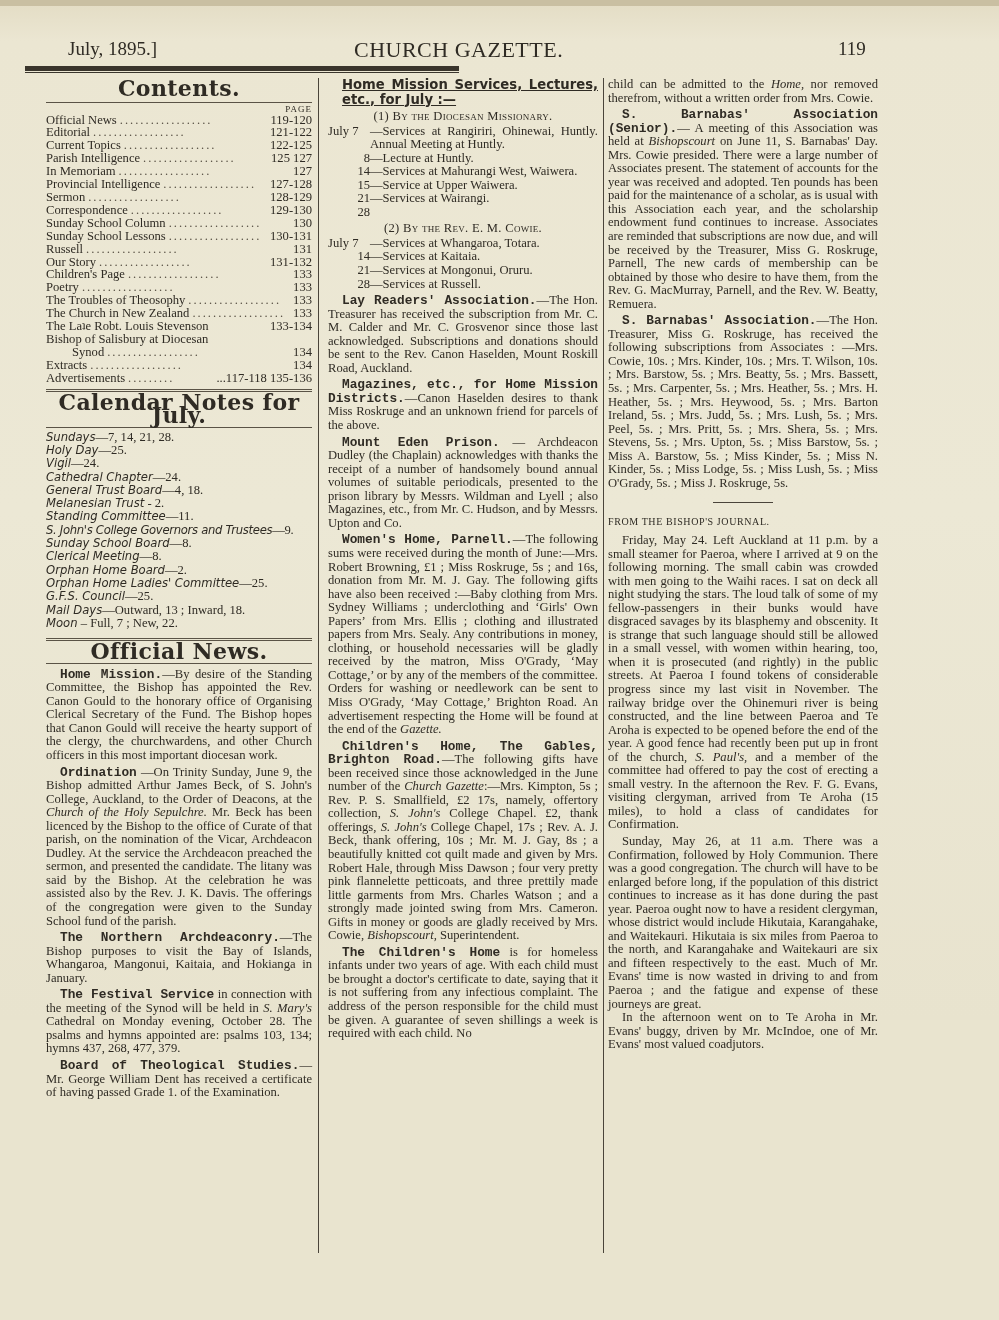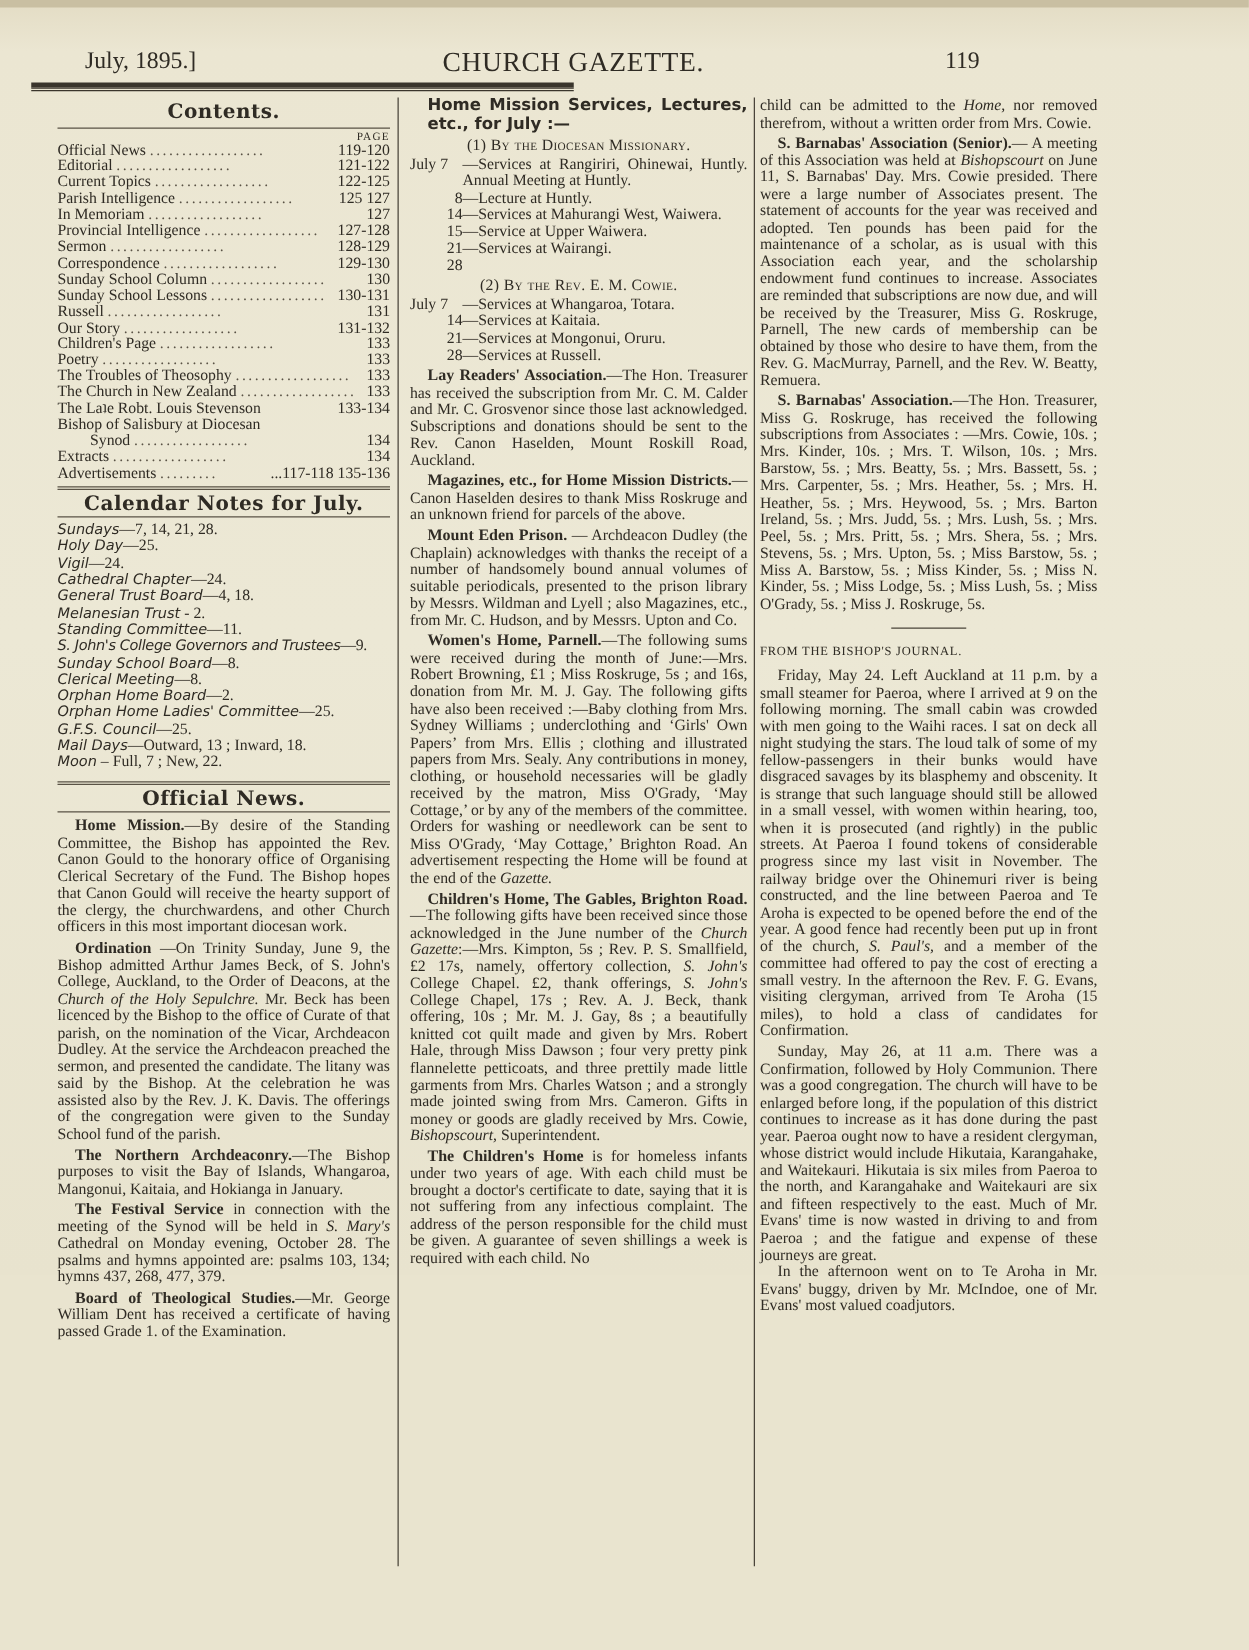--- a/index.html
+++ b/index.html
@@ -19,53 +19,53 @@
   .col {
     position: absolute; top: 78px; font-size: 12.6px; line-height: 13.55px;
     text-align: justify; hyphens: manual;
   }
   .col1 { left: 46px; width: 266px; }
   .col2 { left: 328px; width: 270px; }
   .col3 { left: 608px; width: 270px; }
   .vrule { position: absolute; top: 78px; width: 1px; background: #4a443a; }
   .blk-title {
     font-family: "DejaVu Serif", serif; font-weight: bold; text-align: center;
-    font-size: 16px; letter-spacing: 0.4px; margin: 6px 0 6px;
+    font-size: 22px; letter-spacing: 0.4px; margin: 6px 0 6px;
   }
   .hr { border-top: 1px solid #5a5346; margin: 2px 0; }
   .hr2 { border-top: 1px solid #5a5346; border-bottom: 1px solid #5a5346; height: 3px; margin: 4px 0; }
   .toc-head { text-align: right; font-size: 9px; letter-spacing: 1px; line-height: 9px; margin-top: 2px; }
   .toc-row { display: flex; justify-content: space-between; white-space: nowrap; line-height: 12.9px; font-size: 12.6px; }
   .toc-row .t { flex: 0 0 auto; }
   .toc-row .d { flex: 1 1 auto; overflow: hidden; color: #5a5346; padding: 0 3px; letter-spacing: 2px; }
   .toc-row .p { flex: 0 0 auto; }
   .toc-row.indent .t { padding-left: 26px; }
   .cal { font-family: "DejaVu Sans", sans-serif; font-style: italic; font-size: 11.6px; line-height: 13.3px; }
   .cal .v { font-family: "Liberation Serif", serif; font-style: normal; font-size: 12.6px; }
   .para { text-indent: 14px; margin-bottom: 3px; }
-  .para .hd { font-family: Liberation Serif, serif; font-weight: bold; font-size: 12.8px; }
+  .para .hd { font-family: Liberation Mono, monospace; font-weight: bold; font-size: 12.8px; }
   .para i { font-style: italic; }
   .sub-sc { text-align: center; font-variant: small-caps; margin: 3px 0 1px; letter-spacing: 0.3px; }
   .svc { display: flex; }
   .svc .dt { flex: 0 0 56px; text-align: right; white-space: nowrap; padding-right: 0; }
   .svc .tx { flex: 1 1 auto; text-align: justify; }
   .h-bold { font-family: "DejaVu Sans", sans-serif; font-weight: bold; font-size: 13.2px; line-height: 14.5px; text-align: justify; }
   .short-rule { width: 60px; margin: 12px auto 12px; border-top: 1px solid #4a443a; }
   .journal-title { text-align: left; font-size: 10px; letter-spacing: 0.6px; margin-bottom: 5px; }
 </style>
 </head>
 <body>
 
 <div class="page">
   <div class="page-edge"></div>
 
   <div style="position:absolute;left:68px;top:38px;width:810px;height:26px;">
     <span style="position:absolute;left:0;top:0;font-size:19px;">July, 1895.]</span>
     <span style="position:absolute;left:286px;top:-1px;font-size:22px;letter-spacing:0.5px;">CHURCH GAZETTE.</span>
-    <span style="position:absolute;left:688px;top:0;font-size:19px;">119</span>
+    <span style="position:absolute;left:770px;top:0;font-size:19px;">119</span>
   </div>
   <div style="position:absolute;left:25px;top:68px;width:434px;height:5px;border-top:2px solid #3a352c;border-bottom:1px solid #3a352c;"></div>
   <div style="position:absolute;left:25px;top:68px;width:434px;"></div>
   <div style="position:absolute;left:25px;top:66px;width:434px;height:5px;border-top:2px solid #3a352c;border-bottom:1px solid #3a352c;"></div>
 
   <div class="vrule" style="left:318px;height:1175px;"></div>
   <div class="vrule" style="left:603px;height:1175px;"></div>
 
   <div class="col col1">
     <div class="blk-title" style="margin-top:4px;">Contents.</div>
@@ -205,21 +205,21 @@
     <div class="hr" style="margin-bottom:4px;"></div>
 
     <p class="para"><span class="hd">Home Mission.</span><span>—By desire of the Standing Committee, the Bishop has appointed the Rev. Canon Gould to the honorary office of Organising Clerical Secretary of the Fund. The Bishop hopes that Canon Gould will receive the hearty support of the clergy, the churchwardens, and other Church officers in this most important diocesan work.</span></p>
     <p class="para"><span class="hd">Ordination</span><span> —On Trinity Sunday, June 9, the Bishop admitted Arthur James Beck, of S. John's College, Auckland, to the Order of Deacons, at the </span><i>Church of the Holy Sepulchre.</i><span> Mr. Beck has been licenced by the Bishop to the office of Curate of that parish, on the nomination of the Vicar, Archdeacon Dudley. At the service the Archdeacon preached the sermon, and presented the candidate. The litany was said by the Bishop. At the celebration he was assisted also by the Rev. J. K. Davis. The offerings of the congregation were given to the Sunday School fund of the parish.</span></p>
     <p class="para"><span class="hd">The Northern Archdeaconry.</span><span>—The Bishop purposes to visit the Bay of Islands, Whangaroa, Mangonui, Kaitaia, and Hokianga in January.</span></p>
     <p class="para"><span class="hd">The Festival Service</span><span> in connection with the meeting of the Synod will be held in </span><i>S. Mary's</i><span> Cathedral on Monday evening, October 28. The psalms and hymns appointed are: psalms 103, 134; hymns 437, 268, 477, 379.</span></p>
     <p class="para"><span class="hd">Board of Theological Studies.</span><span>—Mr. George William Dent has received a certificate of having passed Grade 1. of the Examination.</span></p>
   </div>
 
   <div class="col col2">
-    <div class="h-bold" style="padding-left:14px;text-indent:-0px;">Home Mission Services, Lectures, etc., for July :—</div>
+    <div class="h-bold" style="padding-left:14px;text-indent:-0px;text-decoration:underline;">Home Mission Services, Lectures, etc., for July :—</div>
     <div class="sub-sc">(1) By the Diocesan Missionary.</div>
     <div>
       <div class="svc">
           <span class="dt" style="flex-basis:42px;text-align:left;">July 7</span>
           <span class="tx">—Services at Rangiriri, Ohinewai, Huntly. Annual Meeting at Huntly.</span>
         </div>
       <div class="svc">
           <span class="dt" style="flex-basis:42px;">8</span>
           <span class="tx">—Lecture at Huntly.</span>
         </div>

